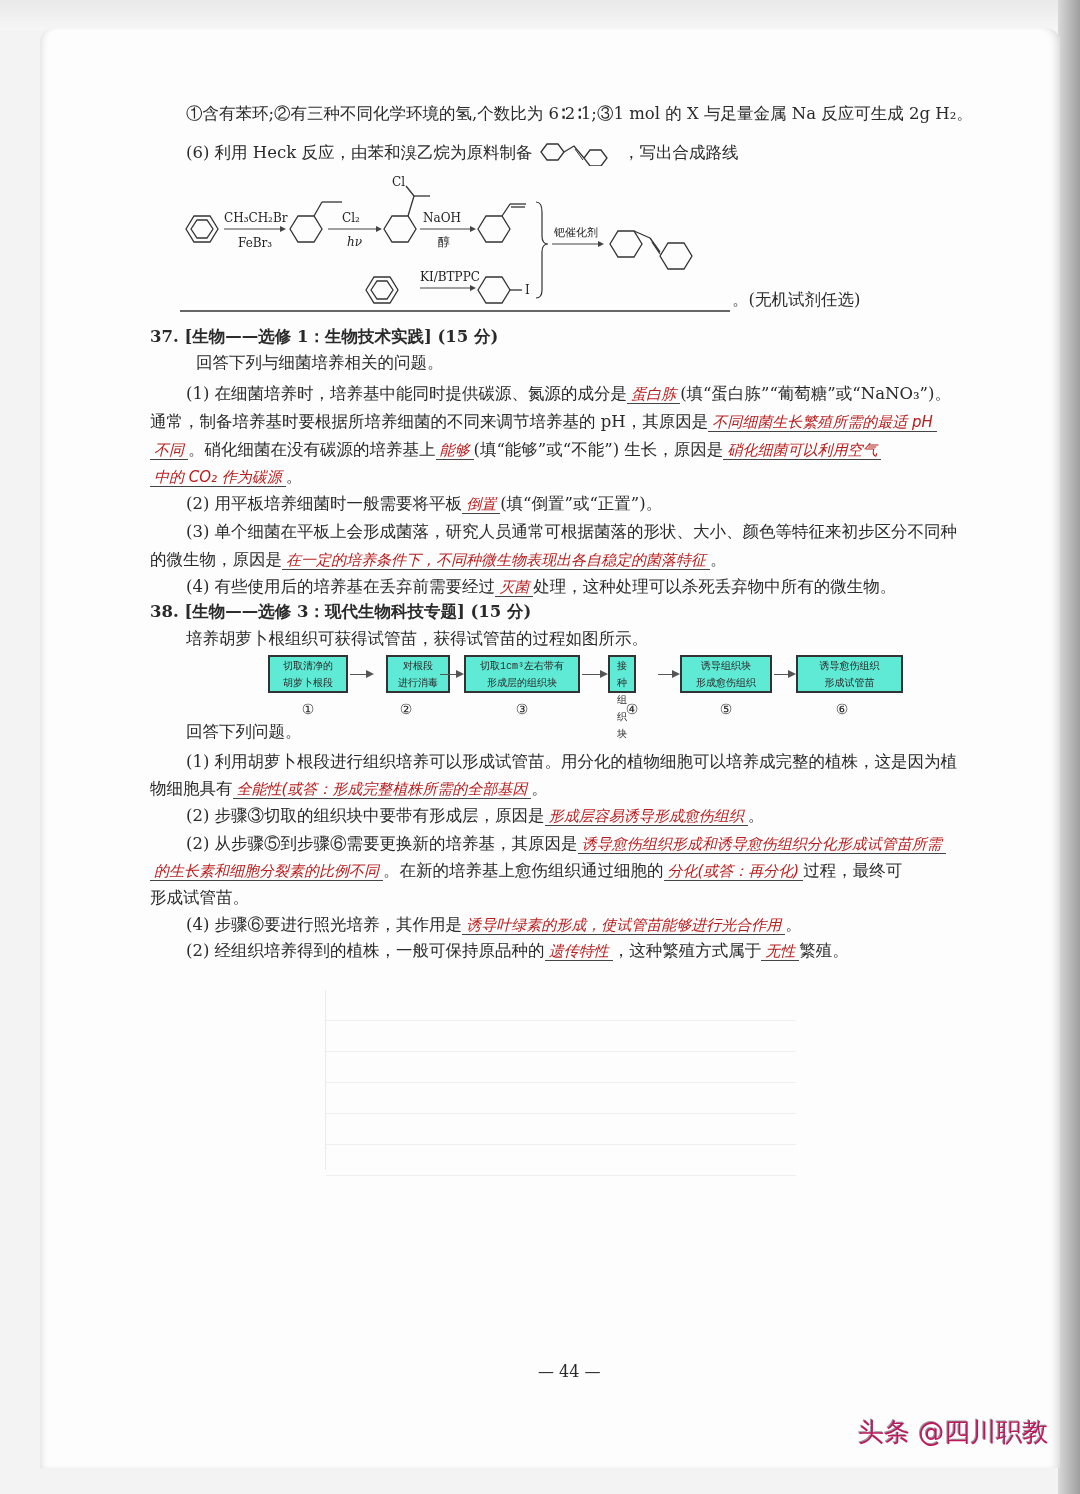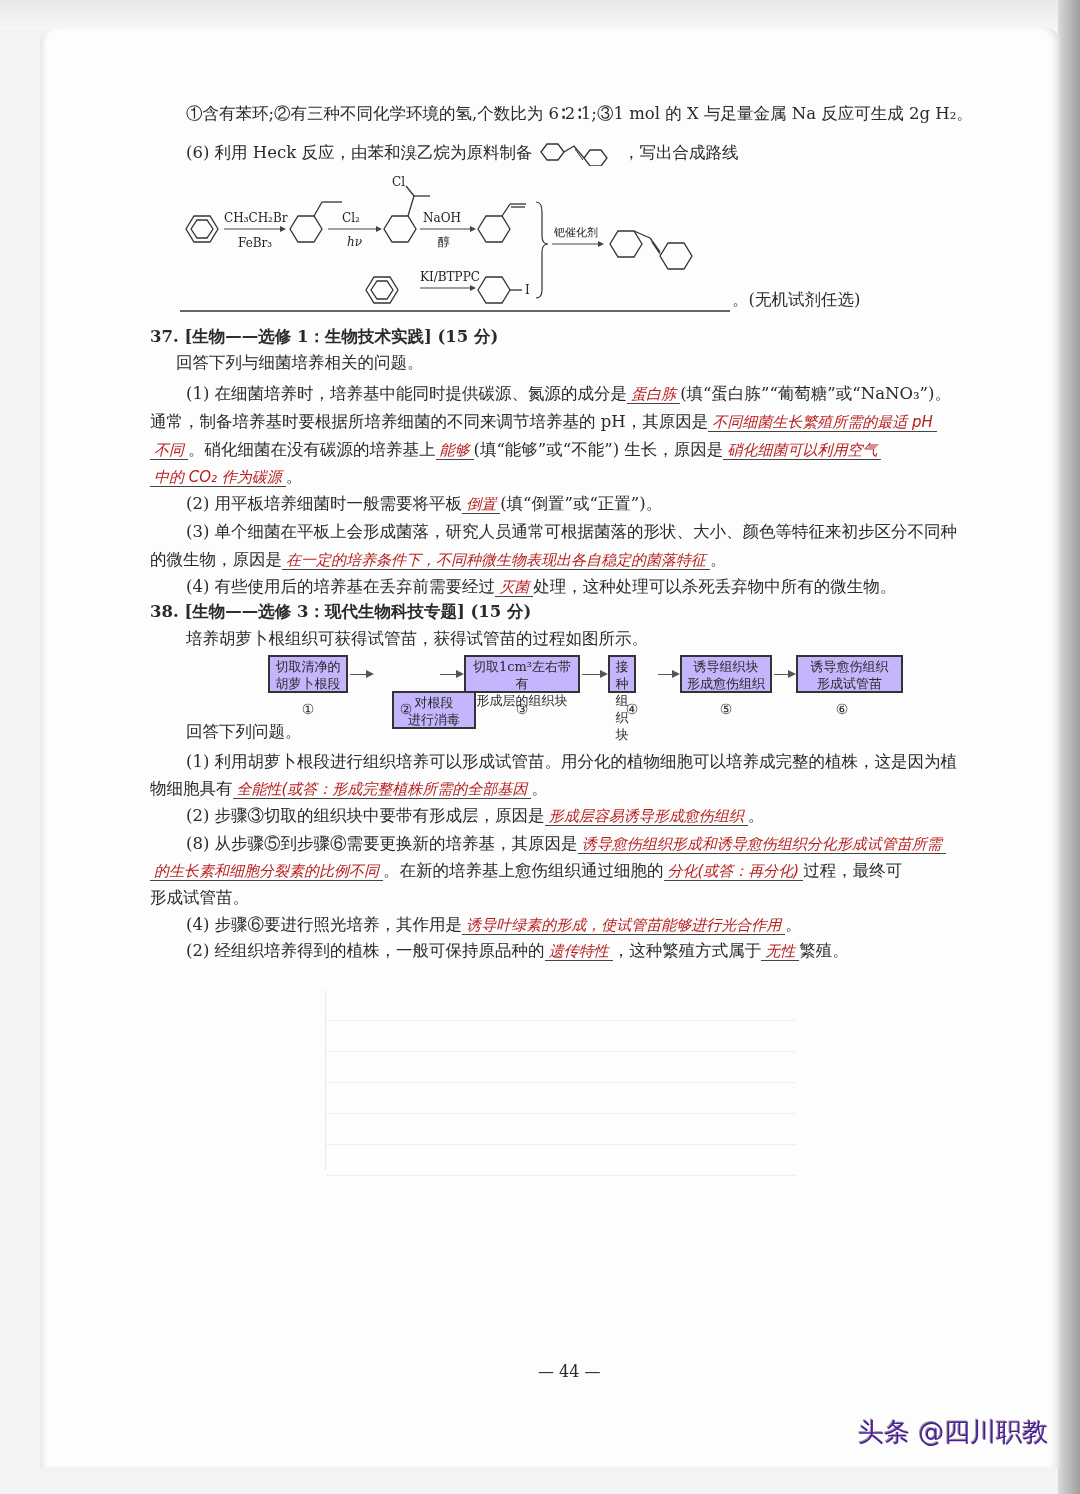--- a/index.html
+++ b/index.html
@@ -26,29 +26,29 @@
   }
   .ans {
     font-family:"DejaVu Sans","Liberation Sans",sans-serif;
     font-style:italic; color:#b91c1c; font-size:15px;
     border-bottom:1.3px solid #444; padding:0 4px;
   }
   .qhead { font-weight:bold; }
   .scheme { position:absolute; left:180px; top:172px; }
   .flow { position:absolute; left:268px; top:655px; width:630px; height:70px; }
   .fbox {
-    position:absolute; top:0; height:38px; border:2px solid #333; background:#c4b5fd;
-    font-size:13px; line-height:17px; text-align:center; padding:1px 3px; box-sizing:border-box;
+    position:absolute; top:0; height:38px; border:2px solid #333; background:#5eead4;
+    font-size:10px; line-height:17px; text-align:center; padding:1px 3px; box-sizing:border-box;font-family:Liberation Mono, monospace;
   }
   .fnum { position:absolute; top:46px; font-size:14px; width:20px; text-align:center; }
   .farrow { position:absolute; top:19px; height:0; border-top:1.5px solid #555; }
   .farrow::after { content:""; position:absolute; right:-2px; top:-5px;
     border-left:8px solid #555; border-top:4px solid transparent; border-bottom:4px solid transparent; }
   .pageno { position:absolute; left:538px; top:1362px; font-size:16px; }
-  .watermark { position:absolute; left:858px; top:1415px; font-size:26px; color:#4c1d95;
+  .watermark { position:absolute; left:858px; top:1415px; font-size:26px; color:#be185d;
     font-family:"DejaVu Sans","Liberation Sans",sans-serif;
     text-shadow:1px 1px 0 #fff, -1px -1px 0 #999; }
 </style>
 </head>
 <body>
 
 <div class="scan-top"></div>
 <div class="scan-right"></div>
 
 <div class="page"></div>
@@ -138,21 +138,21 @@
       <line x1="470" y1="66" x2="480" y2="80"></line>
     <line x1="472" y1="70" x2="480" y2="82"></line>
     <polygon points="480,84 488,71 504,71 512,84 504,97 488,97"></polygon>
   </g>
 
   <line x1="-35" y1="139" x2="550" y2="139" stroke="#333" stroke-width="1.3"></line>
 </svg>
 <div class="line" style="left:732px;top:288px;">。(无机试剂任选)</div>
 
 <div class="line qhead" style="left:150px;top:325px;">37. [生物——选修 1：生物技术实践] (15 分)</div>
-<div class="line" style="left:176px;top:351px;text-align:right;">回答下列与细菌培养相关的问题。</div>
+<div class="line" style="left:196px;top:351px;text-align:right;">回答下列与细菌培养相关的问题。</div>
 <div class="line" style="left:186px;top:382px;">
   <span>(1) 在细菌培养时，培养基中能同时提供碳源、氮源的成分是</span><span class="ans">蛋白胨</span><span>(填“蛋白胨”“葡萄糖”或“NaNO₃”)。</span>
 </div>
 <div class="line" style="left:150px;top:410px;">
   <span>通常，制备培养基时要根据所培养细菌的不同来调节培养基的 pH，其原因是</span><span class="ans">不同细菌生长繁殖所需的最适 pH</span>
 </div>
 <div class="line" style="left:150px;top:438px;">
   <span class="ans">不同</span><span>。硝化细菌在没有碳源的培养基上</span><span class="ans">能够</span><span>(填“能够”或“不能”) 生长，原因是</span><span class="ans">硝化细菌可以利用空气</span>
 </div>
 <div class="line" style="left:150px;top:465px;">
@@ -173,21 +173,21 @@
 <div class="line" style="left:186px;top:627px;">培养胡萝卜根组织可获得试管苗，获得试管苗的过程如图所示。</div>
 
 <div class="flow">
   <div class="fbox" style="left:0;width:80px;">
       <div>切取清净的</div>
       <div>胡萝卜根段</div>
     </div>
   <div class="farrow" style="left:82px;width:22px;"></div>
   <div class="fnum" style="left:30px;">①</div>
 
-  <div class="fbox" style="left:124px;width:84px;margin-top:36px;">
+  <div class="fbox" style="left:118px;width:64px;">
       <div>对根段</div>
       <div>进行消毒</div>
     </div>
   <div class="farrow" style="left:172px;width:22px;"></div>
   <div class="fnum" style="left:128px;">②</div>
 
   <div class="fbox" style="left:196px;width:116px;">
       <div>切取1cm³左右带有</div>
       <div>形成层的组织块</div>
     </div>
@@ -217,21 +217,21 @@
 
 <div class="line" style="left:186px;top:720px;">回答下列问题。</div>
 <div class="line" style="left:186px;top:750px;">(1) 利用胡萝卜根段进行组织培养可以形成试管苗。用分化的植物细胞可以培养成完整的植株，这是因为植</div>
 <div class="line" style="left:150px;top:777px;">
   <span>物细胞具有</span><span class="ans">全能性(或答：形成完整植株所需的全部基因</span><span>。</span>
 </div>
 <div class="line" style="left:186px;top:804px;">
   <span>(2) 步骤③切取的组织块中要带有形成层，原因是</span><span class="ans">形成层容易诱导形成愈伤组织</span><span>。</span>
 </div>
 <div class="line" style="left:186px;top:832px;">
-  <span>(8) 从步骤⑤到步骤⑥需要更换新的培养基，其原因是</span><span class="ans">诱导愈伤组织形成和诱导愈伤组织分化形成试管苗所需</span>
+  <span>(2) 从步骤⑤到步骤⑥需要更换新的培养基，其原因是</span><span class="ans">诱导愈伤组织形成和诱导愈伤组织分化形成试管苗所需</span>
 </div>
 <div class="line" style="left:150px;top:859px;">
   <span class="ans">的生长素和细胞分裂素的比例不同</span><span>。在新的培养基上愈伤组织通过细胞的</span><span class="ans">分化(或答：再分化)</span><span>过程，最终可</span>
 </div>
 <div class="line" style="left:150px;top:886px;">形成试管苗。</div>
 <div class="line" style="left:186px;top:913px;">
   <span>(4) 步骤⑥要进行照光培养，其作用是</span><span class="ans">诱导叶绿素的形成，使试管苗能够进行光合作用</span><span>。</span>
 </div>
 <div class="line" style="left:186px;top:939px;">
   <span>(2) 经组织培养得到的植株，一般可保持原品种的</span><span class="ans">遗传特性</span><span>，这种繁殖方式属于</span><span class="ans">无性</span><span>繁殖。</span>

